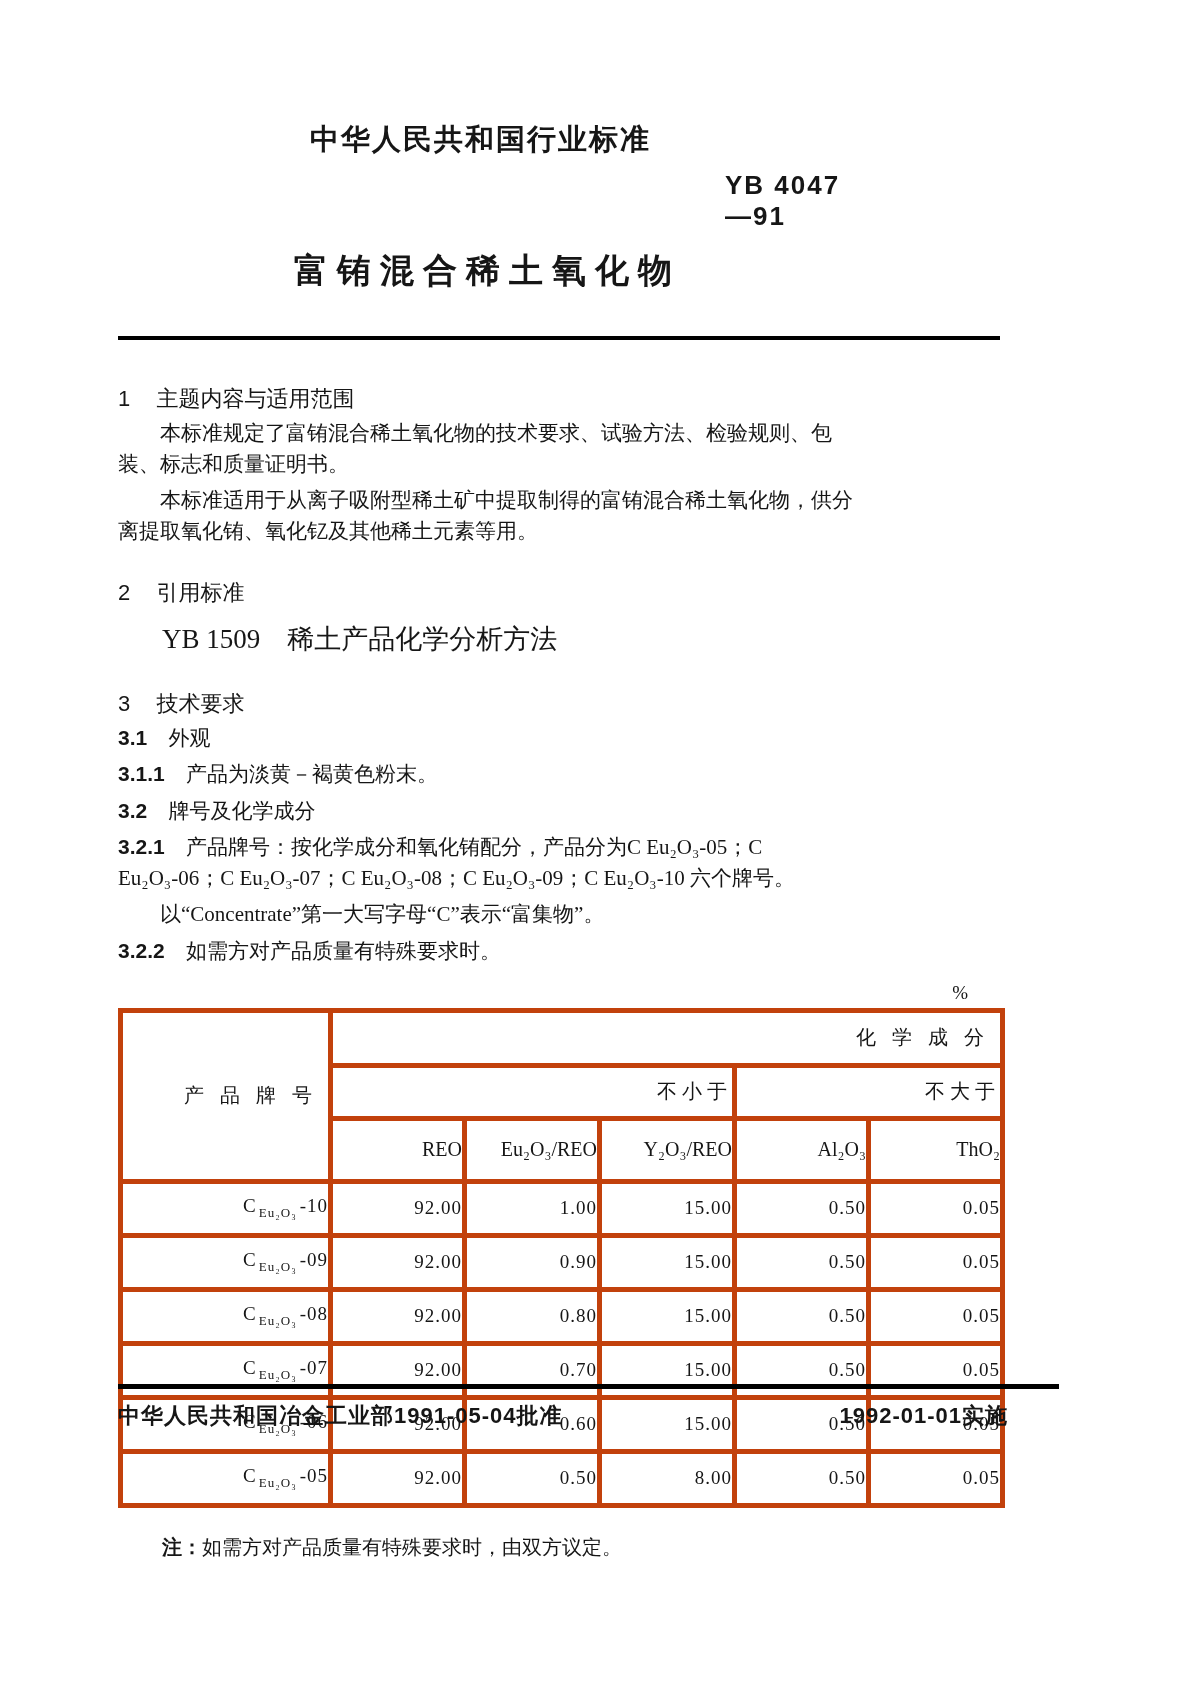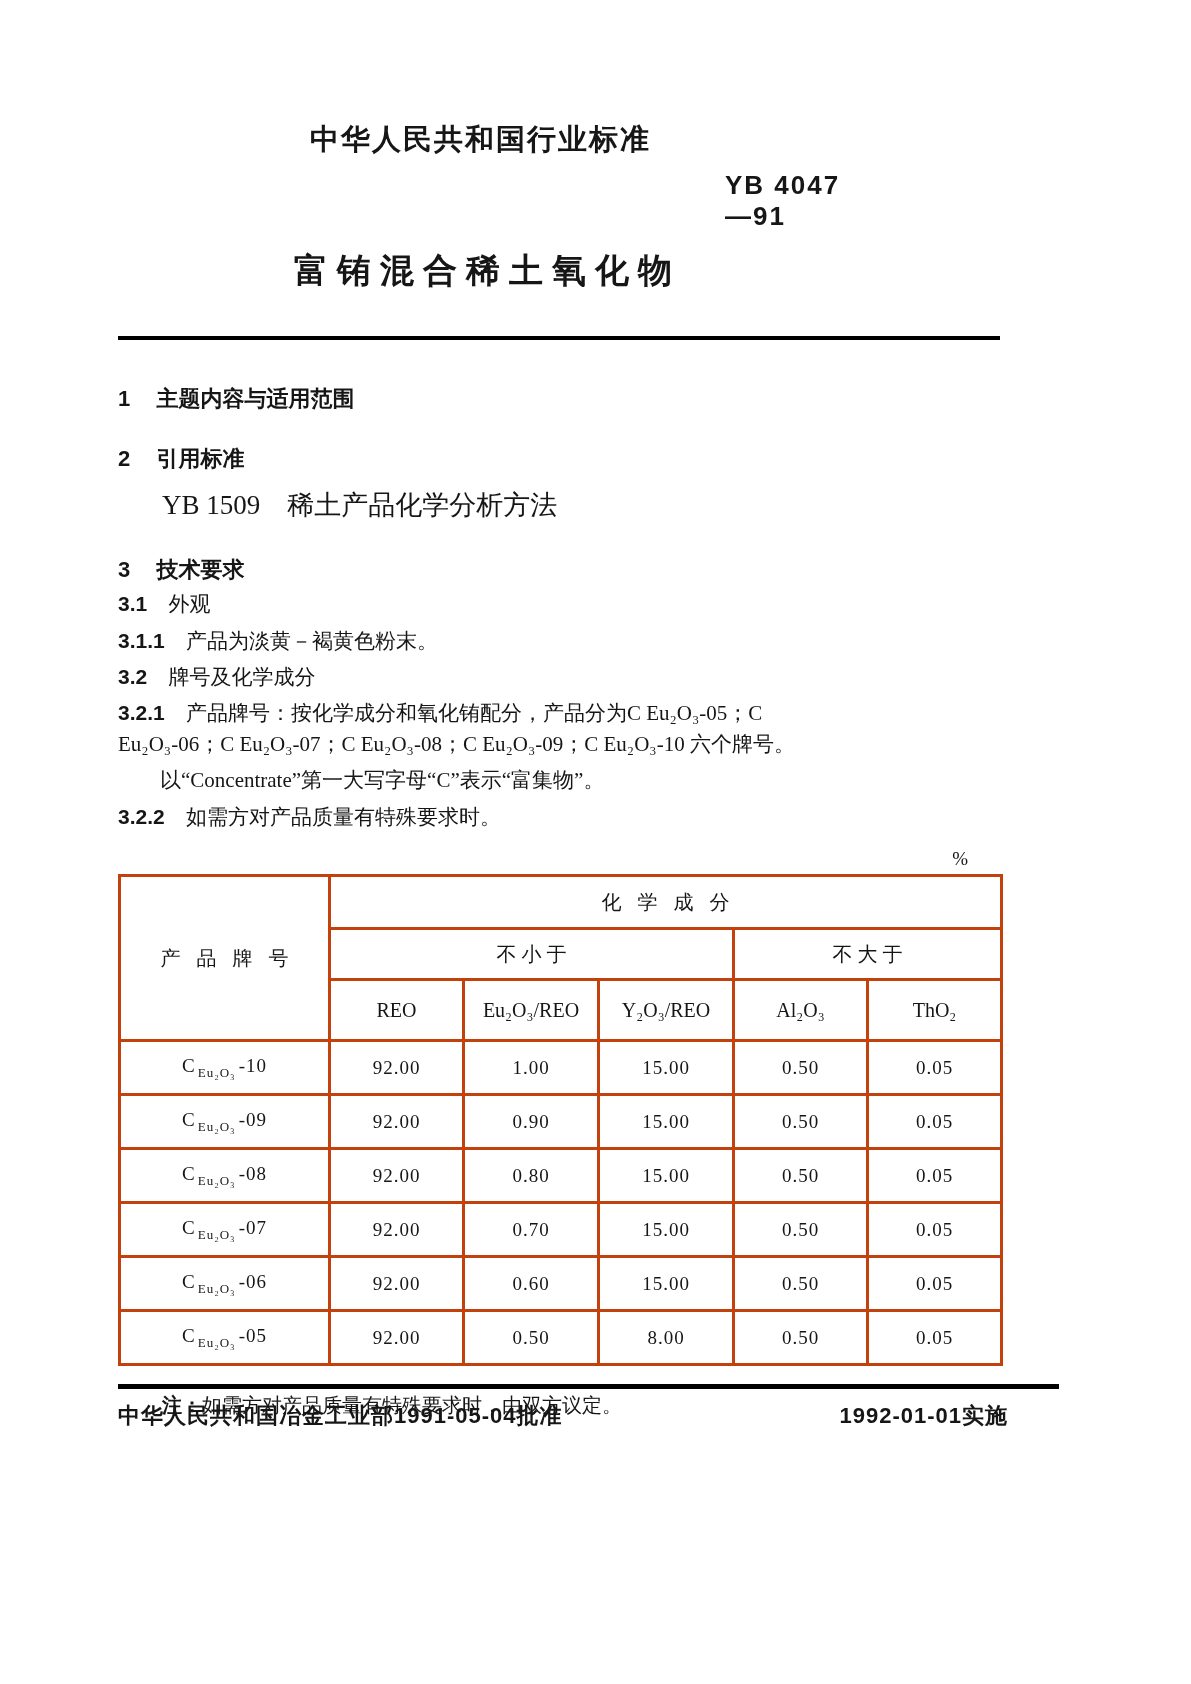--- a/index.html
+++ b/index.html
@@ -24,21 +24,21 @@
   .doc-title{
     margin:16px 0 0 176px;
     font-family:"Liberation Sans","DejaVu Sans",sans-serif;
     font-size:34px;font-weight:bold;letter-spacing:9px;
   }
   .title-rule{margin-top:42px;height:4px;background:#000;width:882px;}
 
   
   .sec-heading{
     margin:0;font-family:"Liberation Sans","DejaVu Sans",sans-serif;
-    font-size:22px;font-weight:bold;line-height:1.2;
+    font-size:22px;font-weight:normal;line-height:1.2;
   }
   .sec-heading .no{margin-right:20px;}
   .mt-lg{margin-top:46px;}
   .mt-md{margin-top:34px;}
   .mt-sm{margin-top:14px;}
   p.body-text{font-size:21px;line-height:1.45;margin:6px 0 0 0;}
   .indent{text-indent:2em;}
   .reference{margin:14px 0 0 44px;font-size:27px;}
   .clause{font-size:21px;line-height:1.45;margin:6px 0 0 0;}
   .clause .cno{
@@ -46,21 +46,21 @@
     font-weight:bold;margin-right:16px;font-size:21px;
   }
 
   
   .pct{width:882px;text-align:right;font-size:19px;margin-top:16px;padding-right:32px;box-sizing:border-box;}
   table.spec{
     border-collapse:collapse;width:882px;table-layout:fixed;
     border:2px solid #000;margin-top:4px;
   }
   .spec th,.spec td{
-    border:3px solid #c2410c;text-align:center;vertical-align:middle;
+    border:5px solid #c2410c;text-align:right;vertical-align:middle;
     font-weight:normal;font-size:20px;padding:0;
   }
   .spec tr.hr1 th{height:50px;}
   .spec tr.hr2 th{height:48px;}
   .spec tr.hr3 th{height:58px;}
   .spec tbody tr{height:54px;padding-left:17px;}
   .spec tbody td{font-size:19px;letter-spacing:1px;}
   .sp-wide{letter-spacing:16px;text-indent:16px;}
   .sp-mid{letter-spacing:5px;text-indent:5px;}
   .grade-cell .g-pre{font-size:19px;}
@@ -86,20 +86,22 @@
 
     <div class="std-type">中华人民共和国行业标准</div>
     <div class="std-no">YB 4047—91</div>
     <h1 class="doc-title">富铕混合稀土氧化物</h1>
     <div class="title-rule"></div>
 
     <h2 class="sec-heading mt-lg">
       <span class="no">1</span>
       <span>主题内容与适用范围</span>
     </h2>
+    <p class="body-text indent mt-sm">本标准规定了富铕混合稀土氧化物的技术要求、试验方法、检验规则、包装、标志和质量证明书。</p>
+    <p class="body-text indent">本标准适用于从离子吸附型稀土矿中提取制得的富铕混合稀土氧化物，供分离提取氧化铕、氧化钇及其他稀土元素等用。</p>
 
     <h2 class="sec-heading mt-md">
       <span class="no">2</span>
       <span>引用标准</span>
     </h2>
     <p class="reference">YB 1509　稀土产品化学分析方法</p>
 
     <h2 class="sec-heading mt-md">
       <span class="no">3</span>
       <span>技术要求</span>

